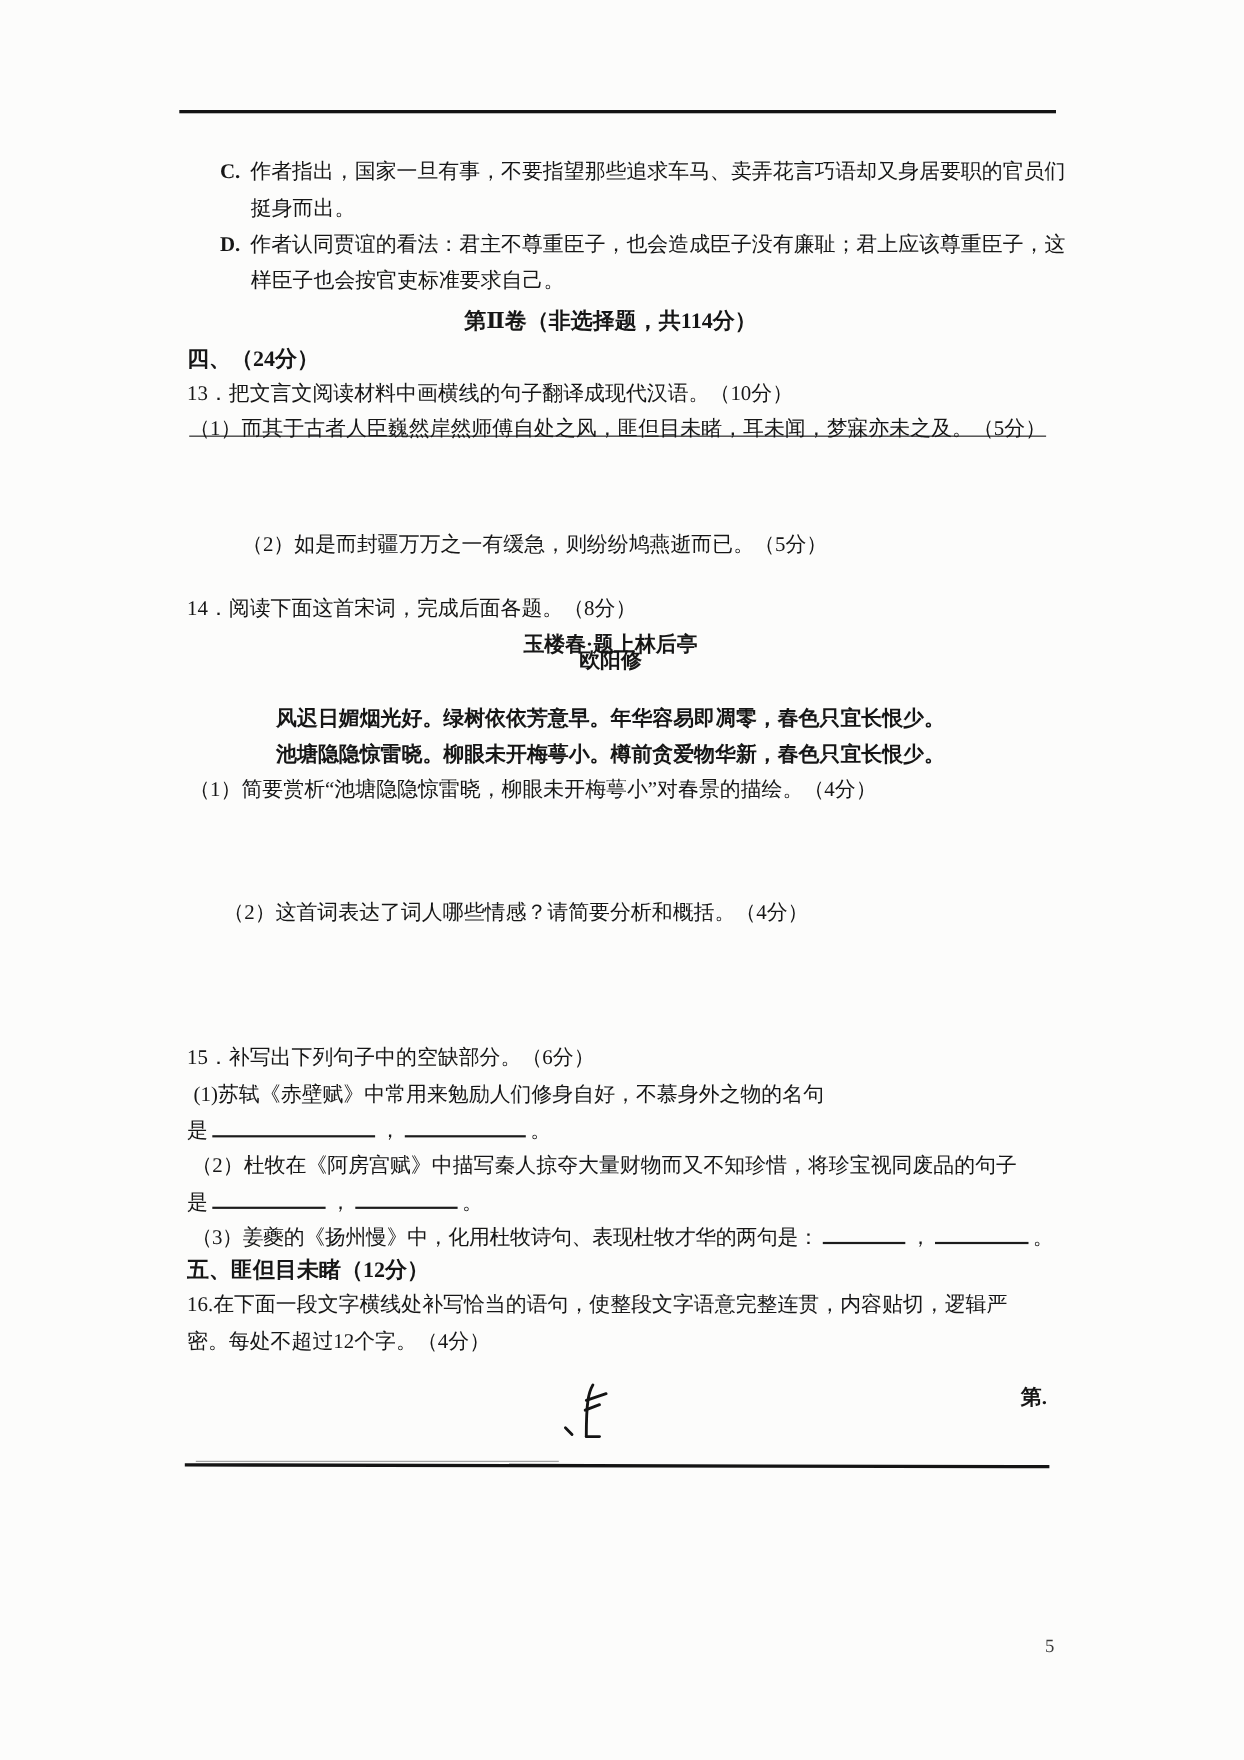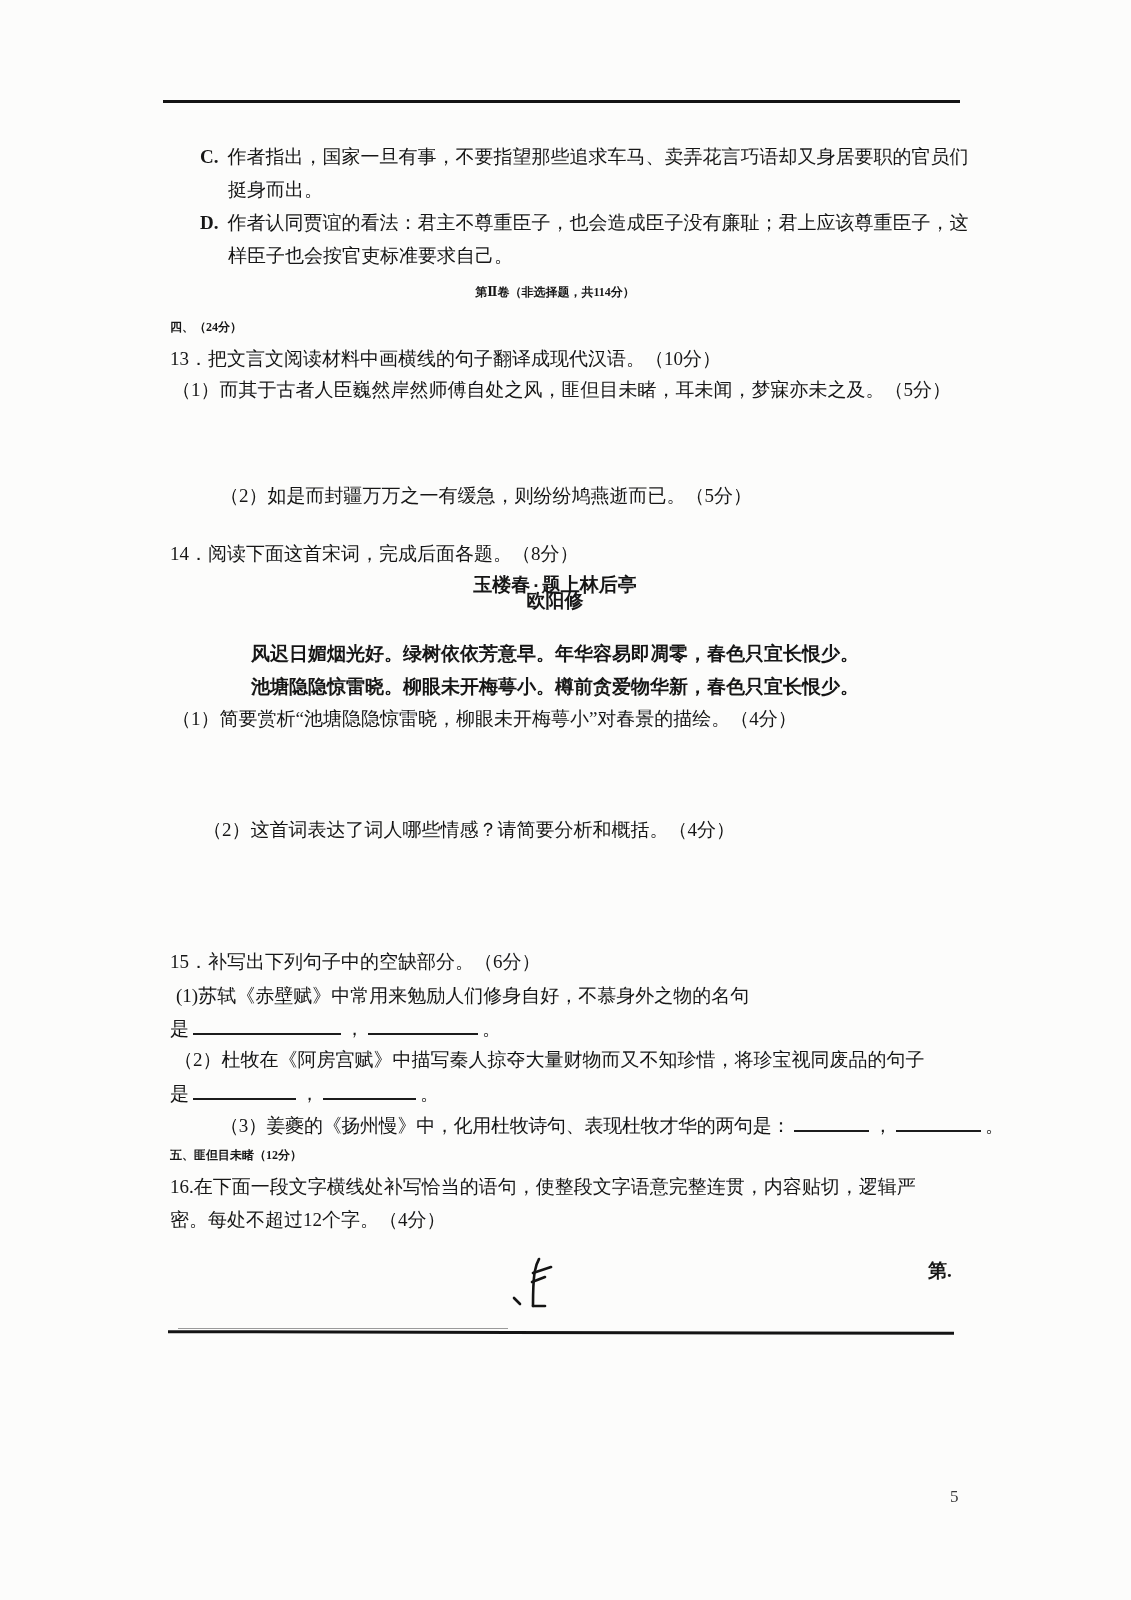--- a/index.html
+++ b/index.html
@@ -10,38 +10,38 @@
     font-family: "Liberation Serif", "DejaVu Serif", serif;
     color: #161616;
     font-size: 19px;
     line-height: 33px;
     overflow: hidden;
   }
   .abs { position: absolute; }
   .rule { background: #141414; height: 3px; }
   .center { text-align: center; }
   .bold { font-weight: 700; }
-  .hd { font-weight: 700; font-size: 12px; }
+  .hd { font-weight: 700; font-size: 20px; }
   .hang28 { padding-left: 28px; text-indent: -28px; }
   .hang53 { padding-left: 53px; text-indent: -53px; }
   .opt-label { margin-right: 9px; font-weight: 700; }
   .blank {
     display: inline-block;
     border-bottom: 2px solid #1c1c1c;
     height: 20px;
     vertical-align: baseline;
     margin: 0 4px;
   }
   .w148 { width: 148px; }
   .w110 { width: 110px; }
   .w103 { width: 103px; }
   .w93  { width: 93px; }
   .w75  { width: 75px; }
   .w85  { width: 85px; }
-  .nowrap { white-space: nowrap; letter-spacing: -0.3px; margin-left: 46px; }
+  .nowrap { white-space: nowrap; letter-spacing: -0.3px; }
   .pagenum { font-size: 17px; color: #3a3a3a; }
   .margin-char { font-size: 19px; font-weight: 700; }
   .faint-line { background: #9a9a9a; height: 1px; }
 </style>
 </head>
 <body>
 
 <div class="abs rule" style="left:163px; top:100px; width:797px;"></div>
 
 <div class="abs hang28" style="left:200px; top:140px; width:742px;">
@@ -49,25 +49,25 @@
 </div>
 <div class="abs hang28" style="left:200px; top:206px; width:747px;">
   <span class="opt-label">D.</span><span>作者认同贾谊的看法：君主不尊重臣子，也会造成臣子没有廉耻；君上应该尊重臣子，这样臣子也会按官吏标准要求自己。</span>
 </div>
 
 <div class="abs center hd" style="left:170px; top:276px; width:770px;">第Ⅱ卷（非选择题，共114分）</div>
 
 <div class="abs hd" style="left:170px; top:311px;text-align:right;">四、（24分）</div>
 
 <div class="abs" style="left:170px; top:342px; width:770px;">13．把文言文阅读材料中画横线的句子翻译成现代汉语。（10分）</div>
-<div class="abs hang53" style="left:172px; top:373px; width:768px;">（1）而其于古者人臣巍然岸然师傅自处之风，匪但目未睹，耳未闻，梦寐亦未之及。（5分）</div>
+<div class="abs hang53" style="left:172px; top:373px; width:768px;text-decoration:underline;">（1）而其于古者人臣巍然岸然师傅自处之风，匪但目未睹，耳未闻，梦寐亦未之及。（5分）</div>
 <div class="abs" style="left:172px; top:479px; width:768px;margin-left:48px;">（2）如是而封疆万万之一有缓急，则纷纷鸠燕逝而已。（5分）</div>
 
 <div class="abs" style="left:170px; top:537px; width:770px;">14．阅读下面这首宋词，完成后面各题。（8分）</div>
-<div class="abs center bold" style="left:170px; top:570px; width:770px;font-family:Liberation Mono, monospace;">玉楼春·题上林后亭</div>
+<div class="abs center bold" style="left:170px; top:570px; width:770px;">玉楼春·题上林后亭</div>
 <div class="abs center bold" style="left:170px; top:584px; width:770px;">欧阳修</div>
 <div class="abs center bold" style="left:170px; top:637px; width:770px;">风迟日媚烟光好。绿树依依芳意早。年华容易即凋零，春色只宜长恨少。</div>
 <div class="abs center bold" style="left:170px; top:670px; width:770px;">池塘隐隐惊雷晓。柳眼未开梅萼小。樽前贪爱物华新，春色只宜长恨少。</div>
 <div class="abs" style="left:172px; top:702px; width:768px;">（1）简要赏析“池塘隐隐惊雷晓，柳眼未开梅萼小”对春景的描绘。（4分）</div>
 <div class="abs" style="left:172px; top:813px; width:768px;margin-left:31px;">（2）这首词表达了词人哪些情感？请简要分析和概括。（4分）</div>
 
 <div class="abs" style="left:170px; top:945px; width:770px;">15．补写出下列句子中的空缺部分。（6分）</div>
 <div class="abs" style="left:176px; top:979px; width:766px;">(1)苏轼《赤壁赋》中常用来勉励人们修身自好，不慕身外之物的名句</div>
 <div class="abs" style="left:170px; top:1012px;">
   <span>是</span><span class="blank w148"></span><span>，</span><span class="blank w110"></span><span>。</span>

